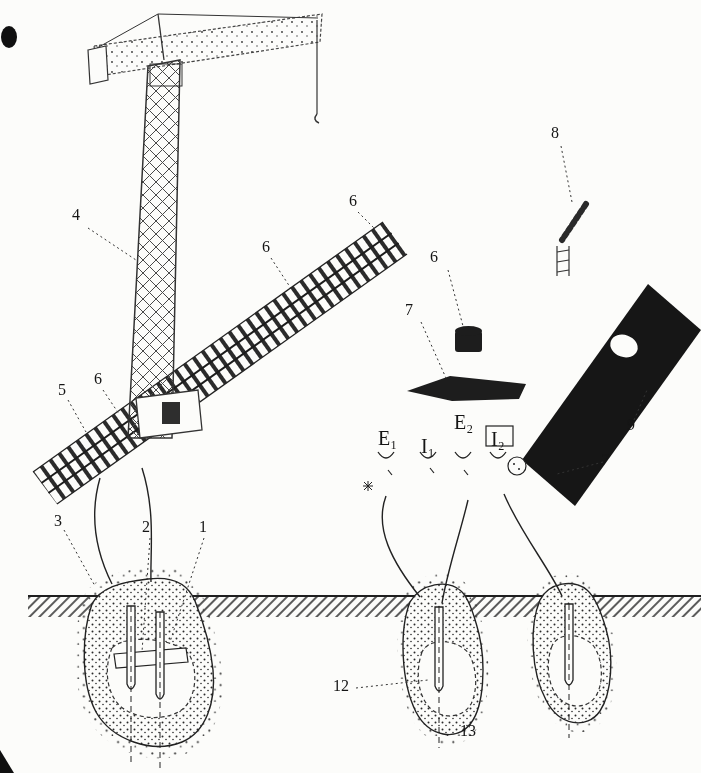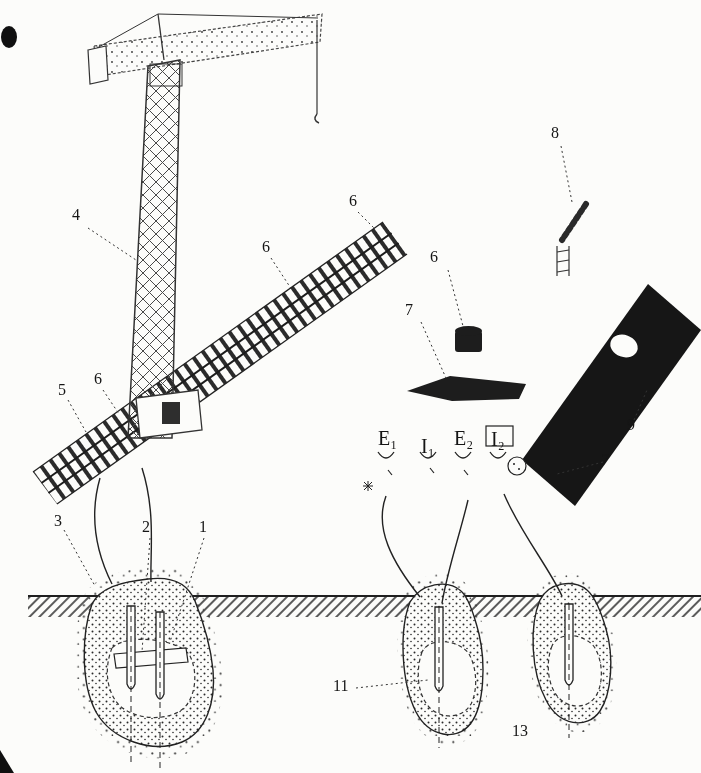--- a/index.html
+++ b/index.html
@@ -187,21 +187,21 @@
   <span class="lbl" style="left:94px;top:371px">6</span>
   <span class="lbl" style="left:58px;top:382px">5</span>
   <span class="lbl" style="left:551px;top:125px">8</span>
   <span class="lbl" style="left:430px;top:249px">6</span>
   <span class="lbl" style="left:405px;top:302px">7</span>
   <span class="lbl" style="left:627px;top:417px">9</span>
   <span class="lbl" style="left:601px;top:452px">7</span>
   <span class="lbl" style="left:54px;top:513px">3</span>
   <span class="lbl" style="left:142px;top:519px">2</span>
   <span class="lbl" style="left:199px;top:519px">1</span>
-  <span class="lbl" style="left:333px;top:678px">11</span>
-  <span class="lbl" style="left:512px;top:723px">13</span>
+  <span class="lbl" style="left:333px;top:678px">12</span>
+  <span class="lbl" style="left:460px;top:723px">13</span>
 
   <span class="lbl small" style="left:378px;top:428px">E₁</span>
   <span class="lbl small" style="left:421px;top:436px">I₁</span>
-  <span class="lbl small" style="left:454px;top:428px">E₂</span>
+  <span class="lbl small" style="left:454px;top:412px">E₂</span>
   <span class="lbl small" style="left:491px;top:429px">I₂</span>
 
 </div>
 
 </body></html>

